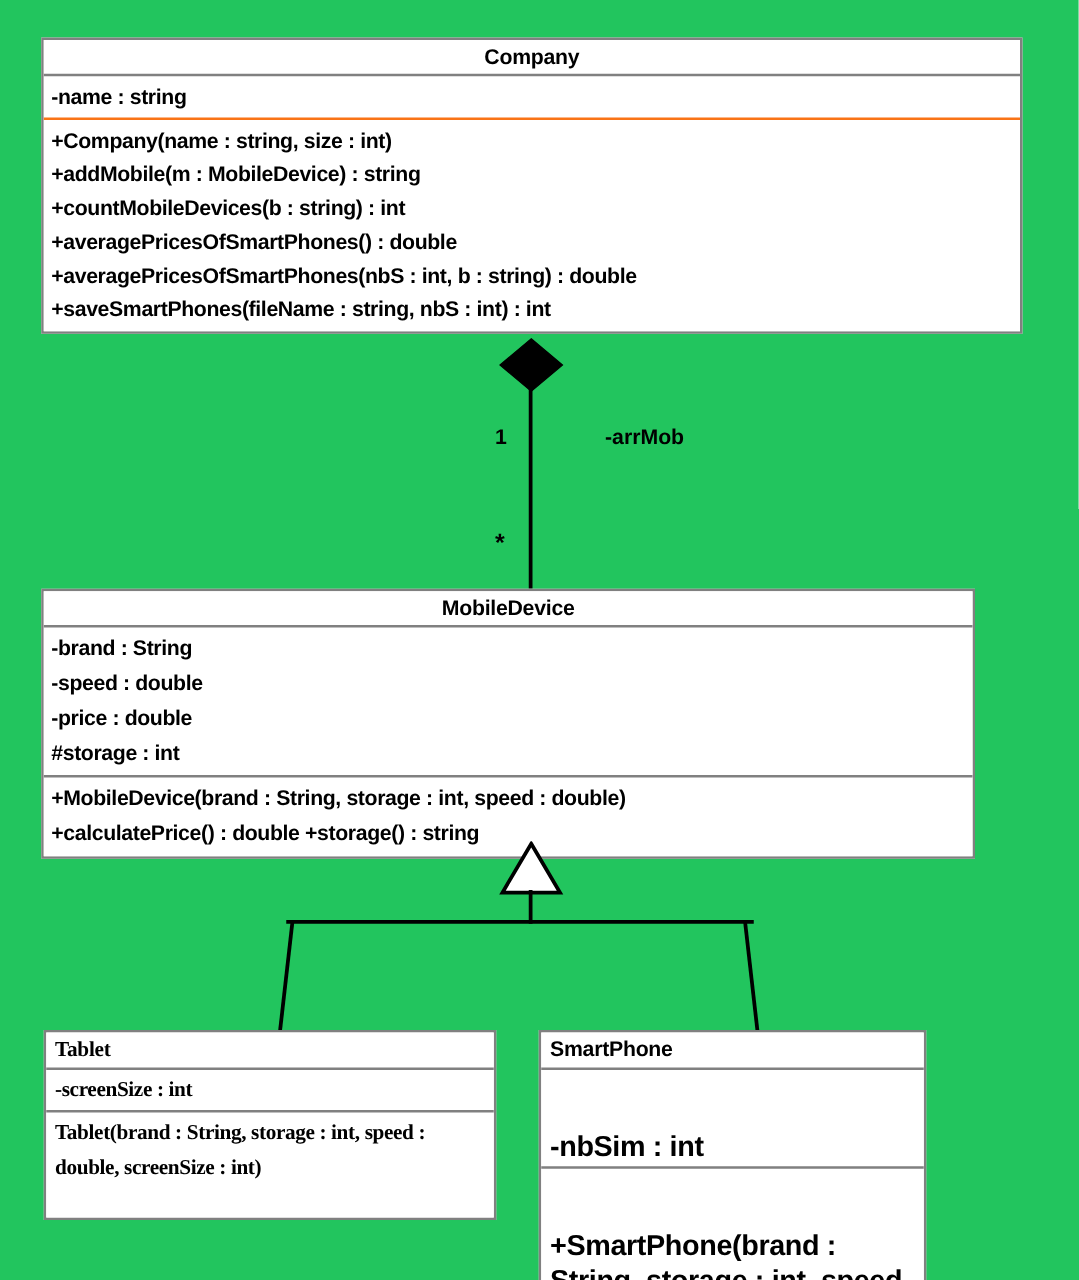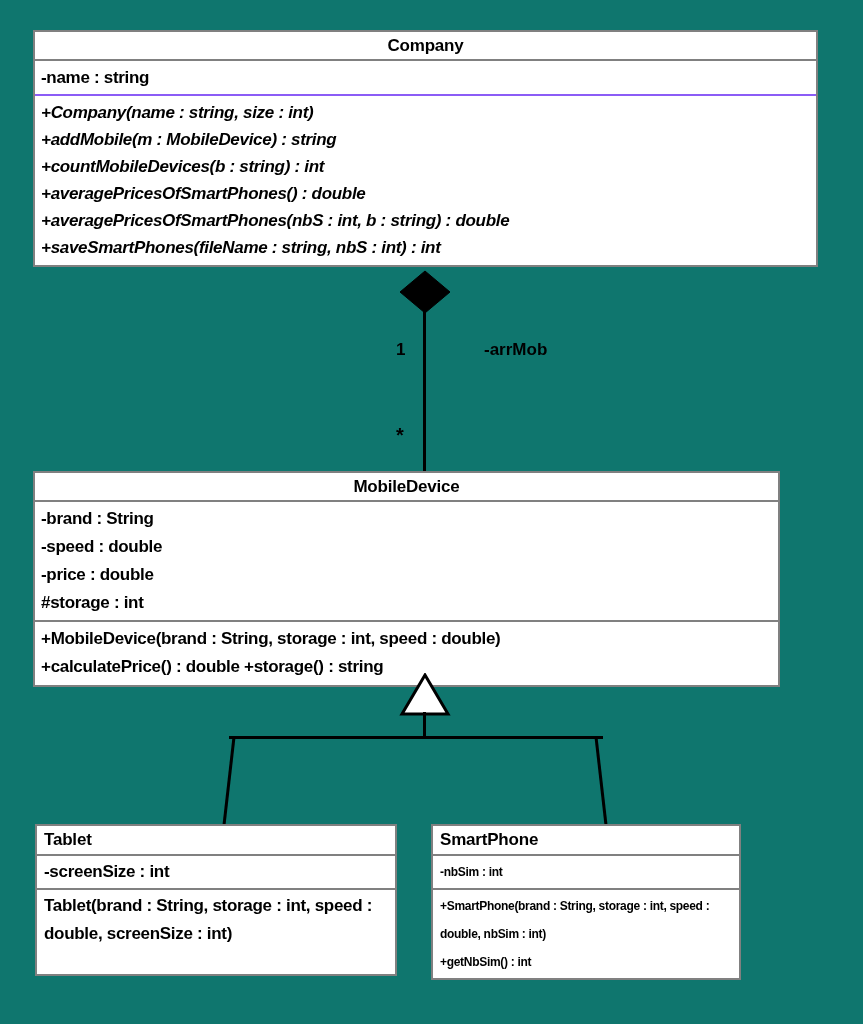--- a/index.html
+++ b/index.html
@@ -8,41 +8,40 @@
     background: #ffffff;
   }
   body {
     font-family: "Liberation Sans", sans-serif;
     -webkit-font-smoothing: antialiased;
   }
   #canvas {
     position: relative;
     width: 863px;
     height: 1024px;
-    background: #0f766e;
+    background: #22c55e;
     overflow: hidden;
   }
 
   
   .uml-class {
     position: absolute;
     box-sizing: border-box;
     background: #ffffff;
     border: 2px solid #808080;
   }
   .uml-compartment {
     box-sizing: border-box;
     background: #ffffff;
   }
   .uml-compartment + .uml-compartment {
     border-top: 2px solid #808080;
   }
   .uml-compartment.strong-top {
-    border-top: 2px solid #8b5cf6;
-    font-style: italic;
+    border-top: 2px solid #f97316;
   }
   .uml-title {
     text-align: center;
     font-weight: bold;
     color: #000000;
     letter-spacing: -0.2px;
   }
   .uml-title.left {
     text-align: left;
   }
@@ -61,32 +60,32 @@
   #class-company .uml-row { font-size: 17px; line-height: 27px; }
 
   
   #class-mobiledevice { left: 33px; top: 471px; width: 747px; }
   #class-mobiledevice .uml-title { font-size: 17px; line-height: 25px; padding: 1px 0 1px 0; }
   #class-mobiledevice .attr-compartment { padding: 3px 4px 3px 6px; }
   #class-mobiledevice .meth-compartment { padding: 3px 6px 4px 6px; }
   #class-mobiledevice .uml-row { font-size: 17px; line-height: 28px; }
 
   
-  #class-tablet { left: 35px; top: 824px; width: 362px; }
+  #class-tablet { left: 35px; top: 824px; width: 362px; font-family: Liberation Serif, serif; }
   #class-tablet .uml-title { font-size: 17px; line-height: 24px; padding: 2px 0 2px 7px; }
   #class-tablet .attr-compartment { padding: 2px 7px 2px 7px; }
   #class-tablet .meth-compartment { padding: 2px 7px 2px 7px; min-height: 86px; }
   #class-tablet .uml-row { font-size: 17px; line-height: 28px; }
 
   
   #class-smartphone { left: 431px; top: 824px; width: 310px; }
   #class-smartphone .uml-title { font-size: 17px; line-height: 24px; padding: 2px 0 2px 7px; }
   #class-smartphone .attr-compartment { padding: 2px 7px 2px 7px; }
   #class-smartphone .meth-compartment { padding: 2px 7px 2px 7px; min-height: 86px; }
-  #class-smartphone .uml-row { font-size: 12px; line-height: 28px; }
+  #class-smartphone .uml-row { font-size: 23px; line-height: 28px; margin-top: 45px; }
 
   
   .conn-line {
     position: absolute;
     background: #000000;
   }
   
   #composition-stem {
     left: 423px;
     top: 306px;

